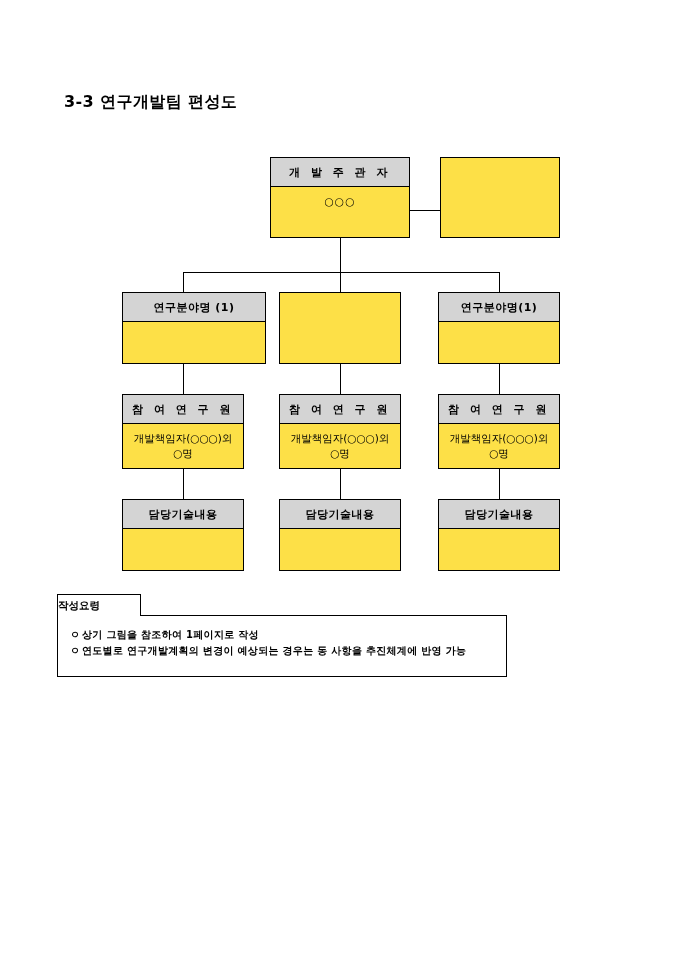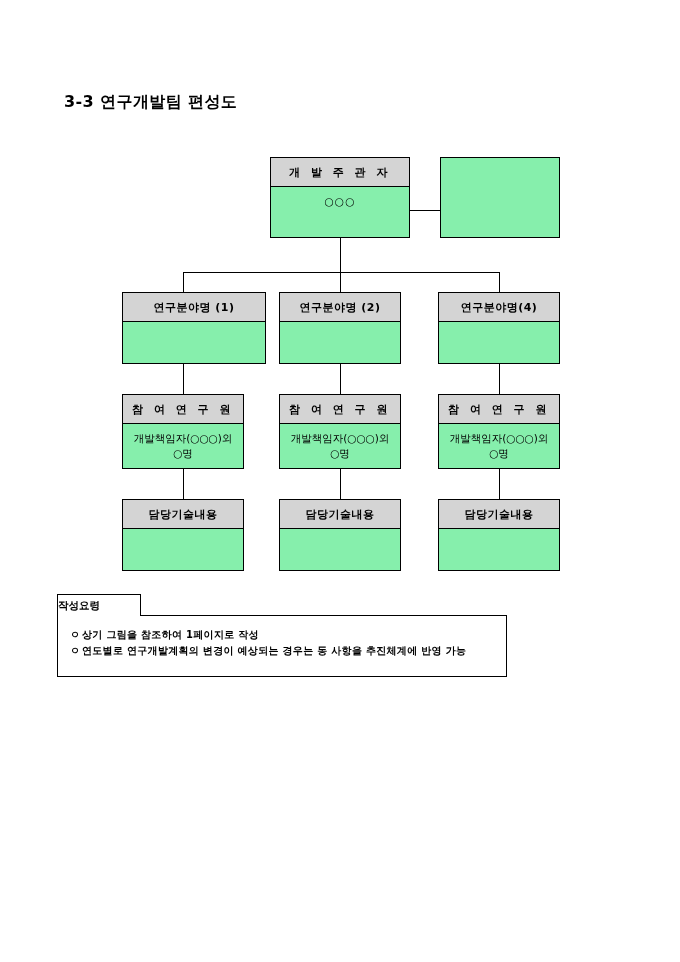--- a/index.html
+++ b/index.html
@@ -25,21 +25,21 @@
     font-weight: bold;
     letter-spacing: 0.4px;
     white-space: nowrap;
   }
 
   
   .node {
     position: absolute;
     box-sizing: border-box;
     border: 1px solid #000000;
-    background: #86efac;
+    background: #fde047;
   }
   .node .hdr {
     box-sizing: border-box;
     height: 29px;
     line-height: 29px;
     text-align: center;
     font-size: 11px;
     font-weight: bold;
     border-bottom: 1px solid #000000;
     white-space: nowrap;
@@ -145,26 +145,25 @@
 
 <div class="node" style="left:440px; top:157px; width:120px; height:81px;">
 </div>
 
 <div class="node" style="left:122px; top:292px; width:144px; height:72px;">
   <div class="hdr gray track1">연구분야명 (1)</div>
   <div class="body" style="height:42px;"></div>
 </div>
 
 <div class="node" style="left:279px; top:292px; width:122px; height:72px;">
-  <div class="hdr gray track1">연구분야명 (2)</div>
   <div class="body" style="height:42px;"></div>
 </div>
 
 <div class="node" style="left:438px; top:292px; width:122px; height:72px;">
-  <div class="hdr gray track1">연구분야명(4)</div>
+  <div class="hdr gray track1">연구분야명(1)</div>
   <div class="body" style="height:42px;"></div>
 </div>
 
 <div class="node" style="left:122px; top:394px; width:122px; height:75px;">
   <div class="hdr gray track2">참 여 연 구 원</div>
   <div class="body" style="height:45px;">개발책임자(○○○)외
 ○명</div>
 </div>
 
 <div class="node" style="left:279px; top:394px; width:122px; height:75px;">

